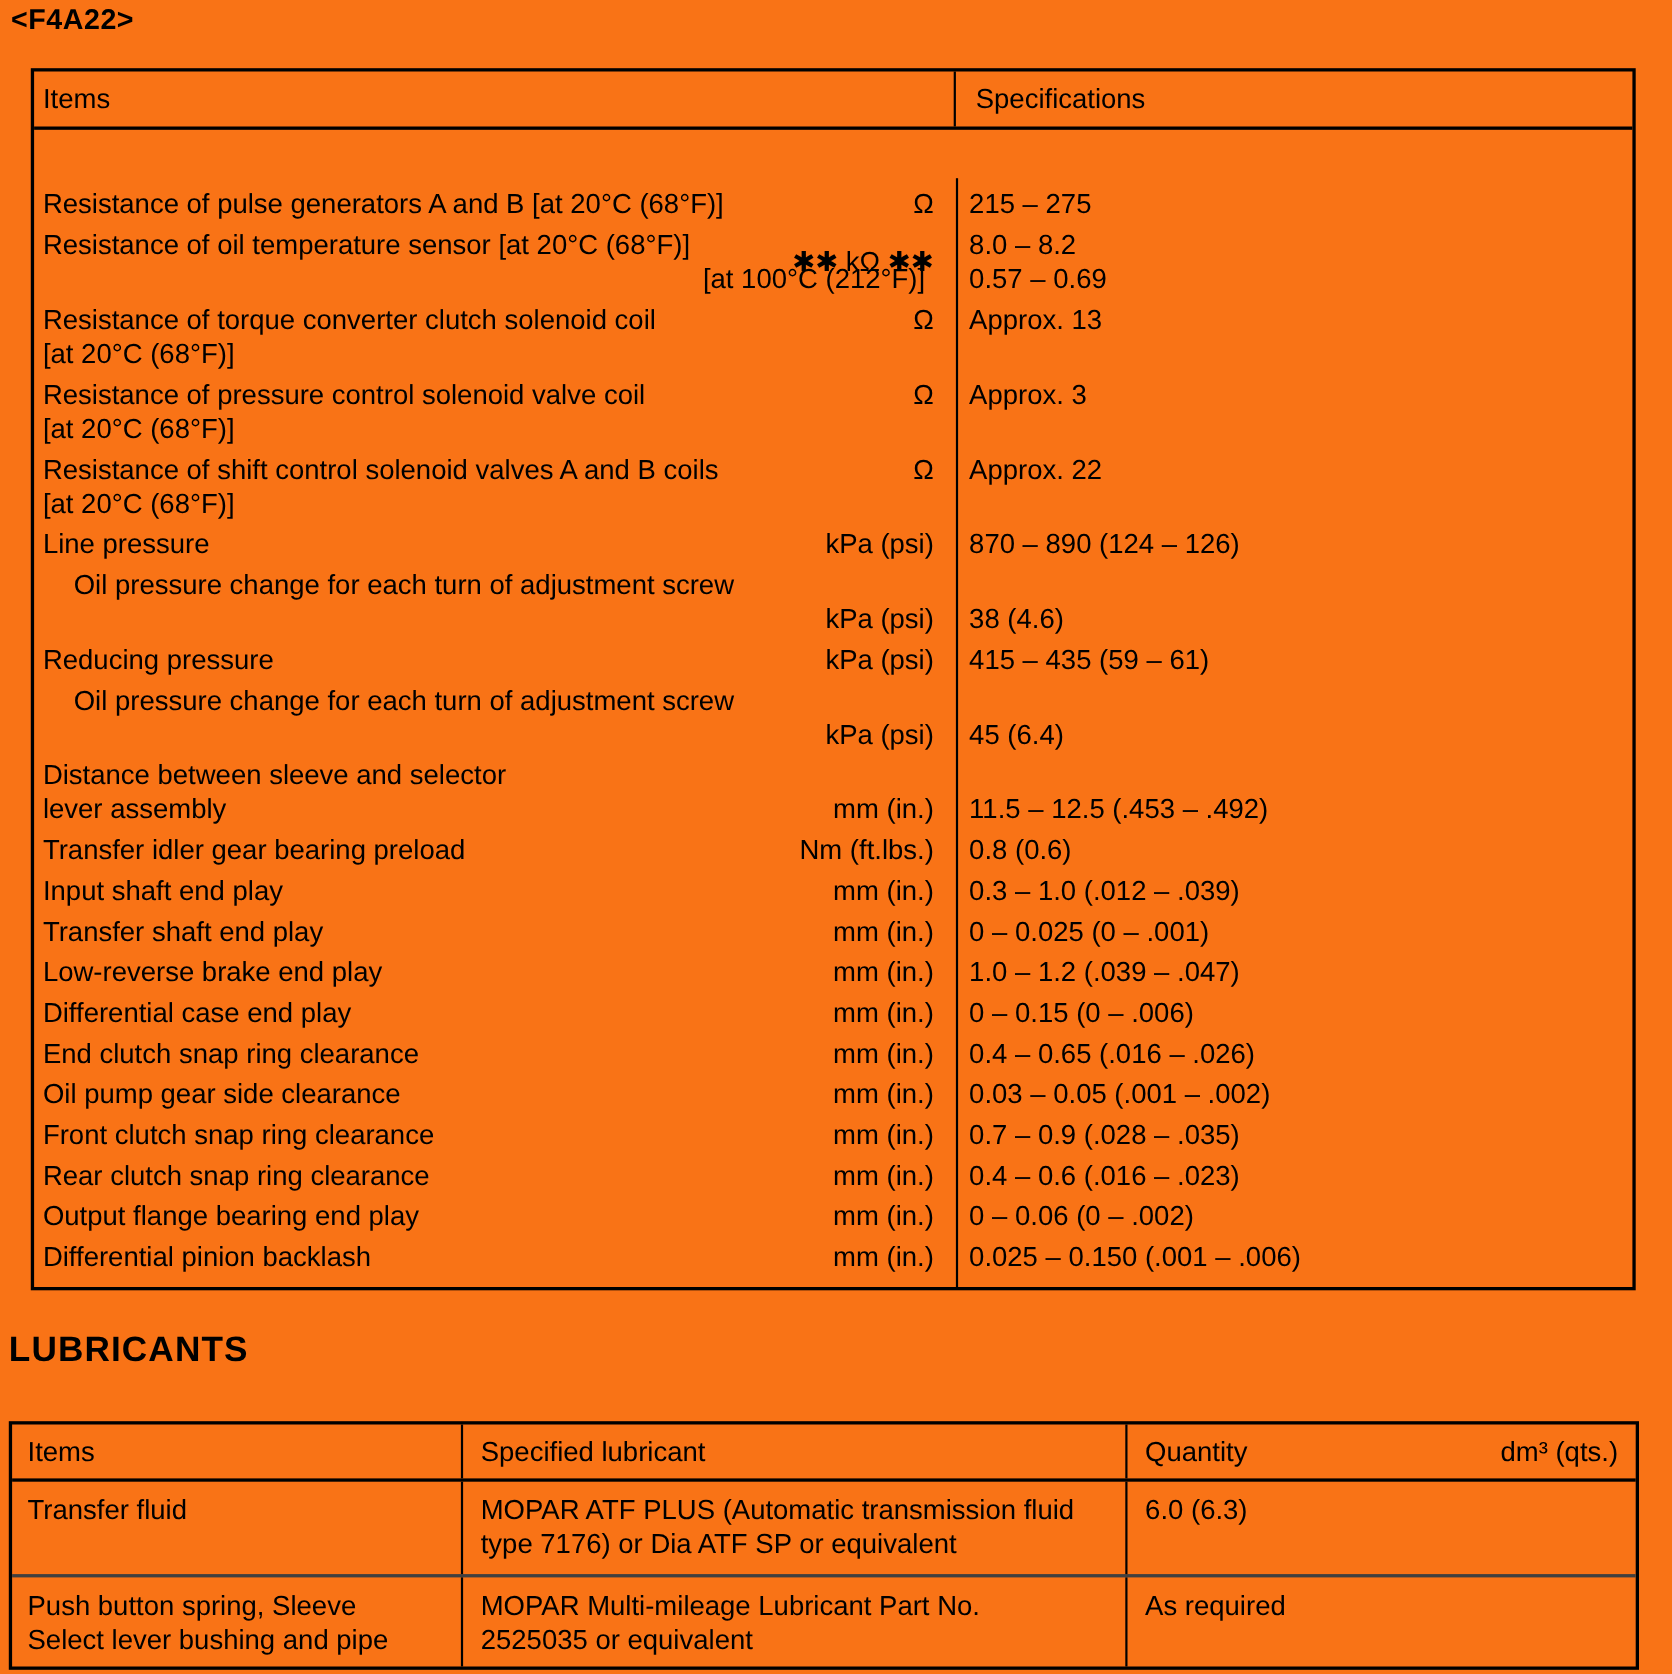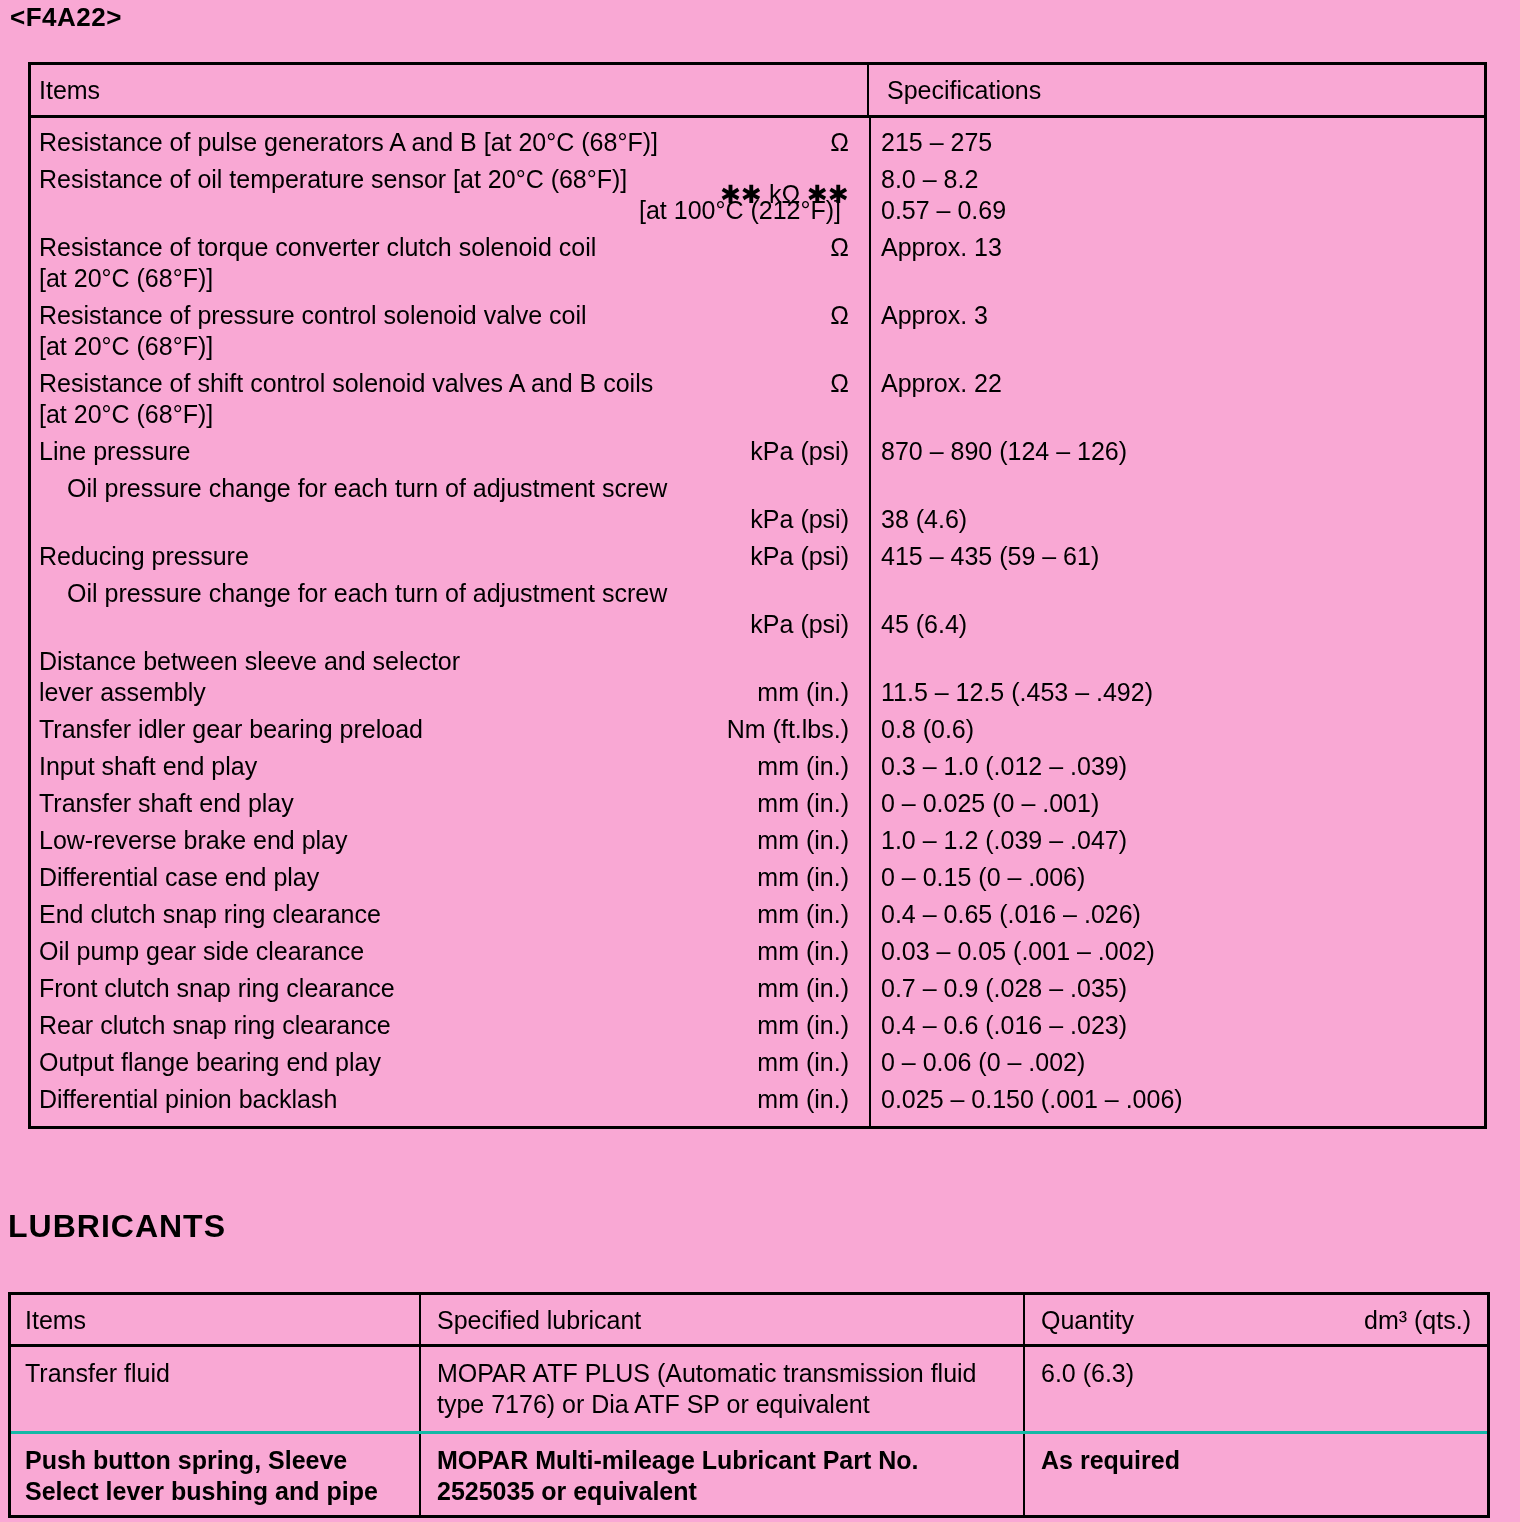--- a/index.html
+++ b/index.html
@@ -2,42 +2,42 @@
 <html><head>
 <meta charset="utf-8">
 <style>
   html,body{margin:0;padding:0;background:#fff;}
   body{
     width:1520px;height:1522px;
     font-family:"Liberation Sans","DejaVu Sans",sans-serif;
     color:#000;
     -webkit-font-smoothing:antialiased;
   }
-  #page{position:relative;width:1520px;height:1522px;background:#f9a8d4;overflow:hidden;}
+  #page{position:relative;width:1520px;height:1522px;background:#f97316;overflow:hidden;}
 
   
   .doc-title{
     position:absolute;left:10px;top:2px;
     font-size:26px;font-weight:bold;letter-spacing:0.5px;
   }
 
   
   #spec-table{
     position:absolute;left:28px;top:62px;width:1459px;
     border:3px solid #000;box-sizing:border-box;
     font-size:25px;
   }
   .spec-head{display:flex;height:50px;border-bottom:3px solid #000;}
   .spec-head-items{
     width:838px;box-sizing:border-box;border-right:2px solid #000;
     padding:11px 0 0 8px;
   }
   .spec-head-specs{flex:1;padding:11px 0 0 18px;}
 
-  .spec-body{position:relative;padding:6px 0 8px;}
+  .spec-body{position:relative;padding:6px 0 8px;margin-top:44px;}
   .col-divider{position:absolute;left:838px;top:0;bottom:0;width:2px;background:#000;}
 
   .spec-row{display:flex;padding:3px 0;}
   .spec-left{
     width:838px;box-sizing:border-box;position:relative;
     padding:0 20px 0 8px;
   }
   .spec-right{flex:1;padding:0 0 0 12px;}
   .spec-right.bottom{padding-top:31px;}
 
@@ -55,21 +55,21 @@
     position:absolute;left:8px;top:1208px;
     font-size:32px;font-weight:bold;letter-spacing:1px;
   }
   #lub-table{
     position:absolute;left:8px;top:1292px;width:1482px;
     border:3px solid #000;box-sizing:border-box;
     font-size:25px;
   }
   .lub-head{display:flex;height:49px;border-bottom:3px solid #000;}
   .lub-row{display:flex;min-height:84px;box-sizing:border-box;}
-  .lub-row + .lub-row{border-top:3px solid #14b8a6;font-weight:bold;}
+  .lub-row + .lub-row{border-top:3px solid #404040;}
   .lub-c1{width:410px;box-sizing:border-box;border-right:2px solid #000;padding:11px 8px 8px 14px;}
   .lub-c2{width:604px;box-sizing:border-box;border-right:2px solid #000;padding:11px 8px 8px 16px;}
   .lub-c3{flex:1;padding:11px 16px 8px 16px;}
   .lub-head .lub-c3{display:flex;justify-content:space-between;}
   .lub-line{line-height:31px;white-space:pre;}
 </style>
 </head>
 <body>
 
 <div id="page">

